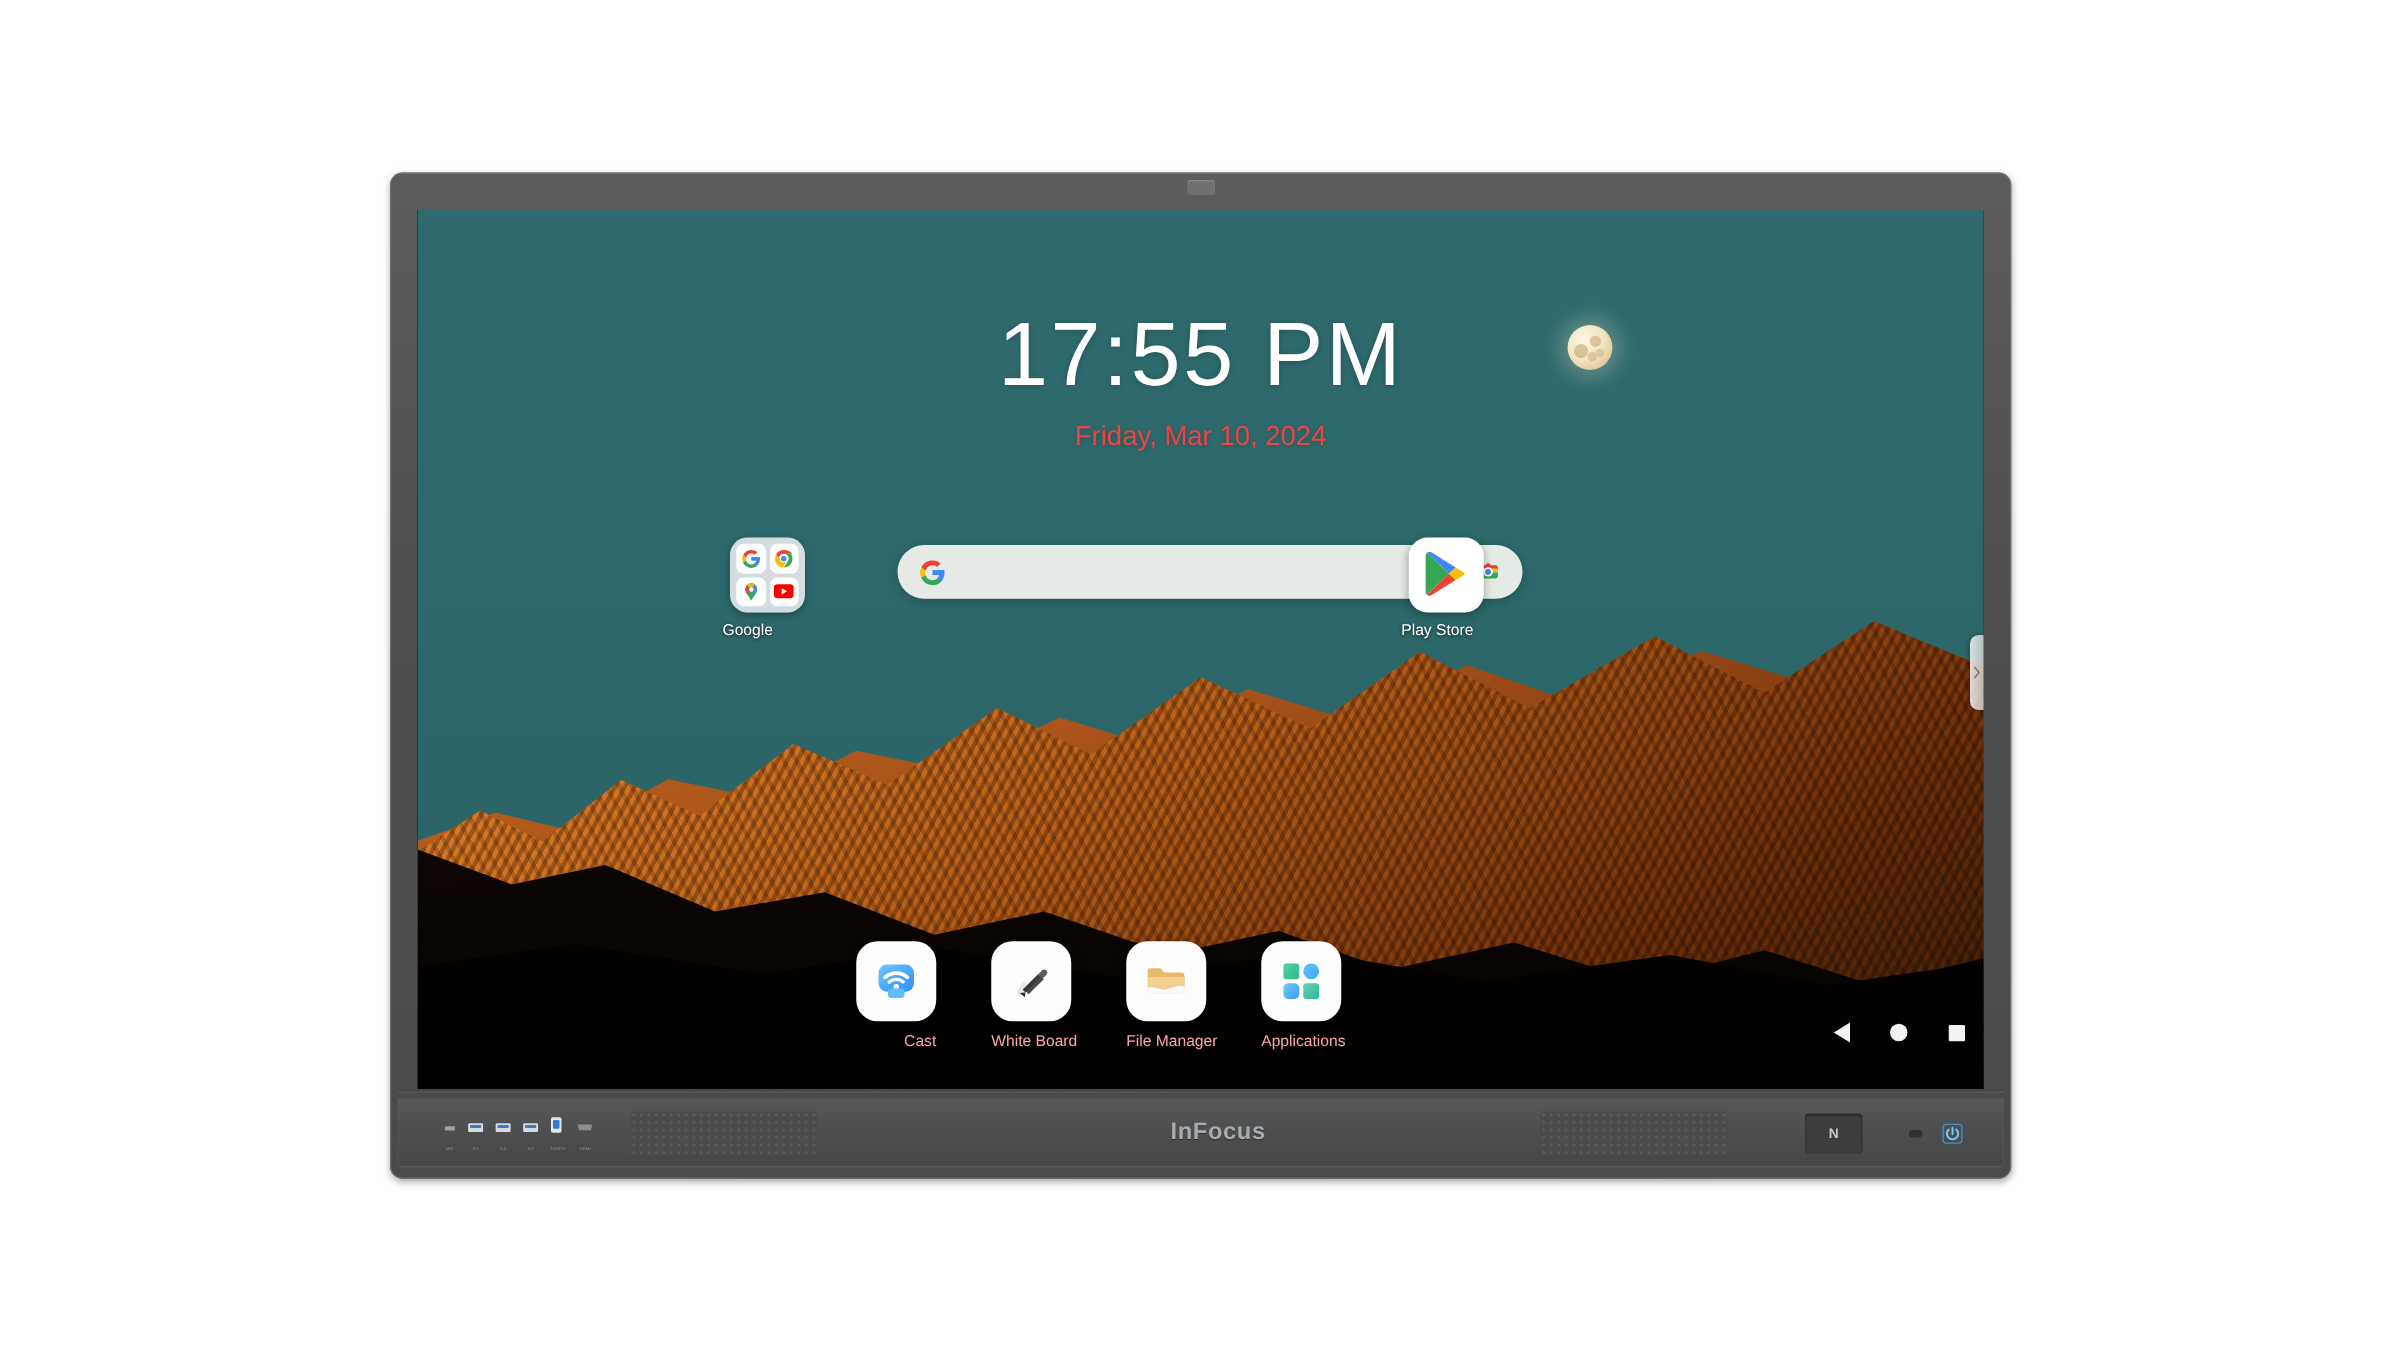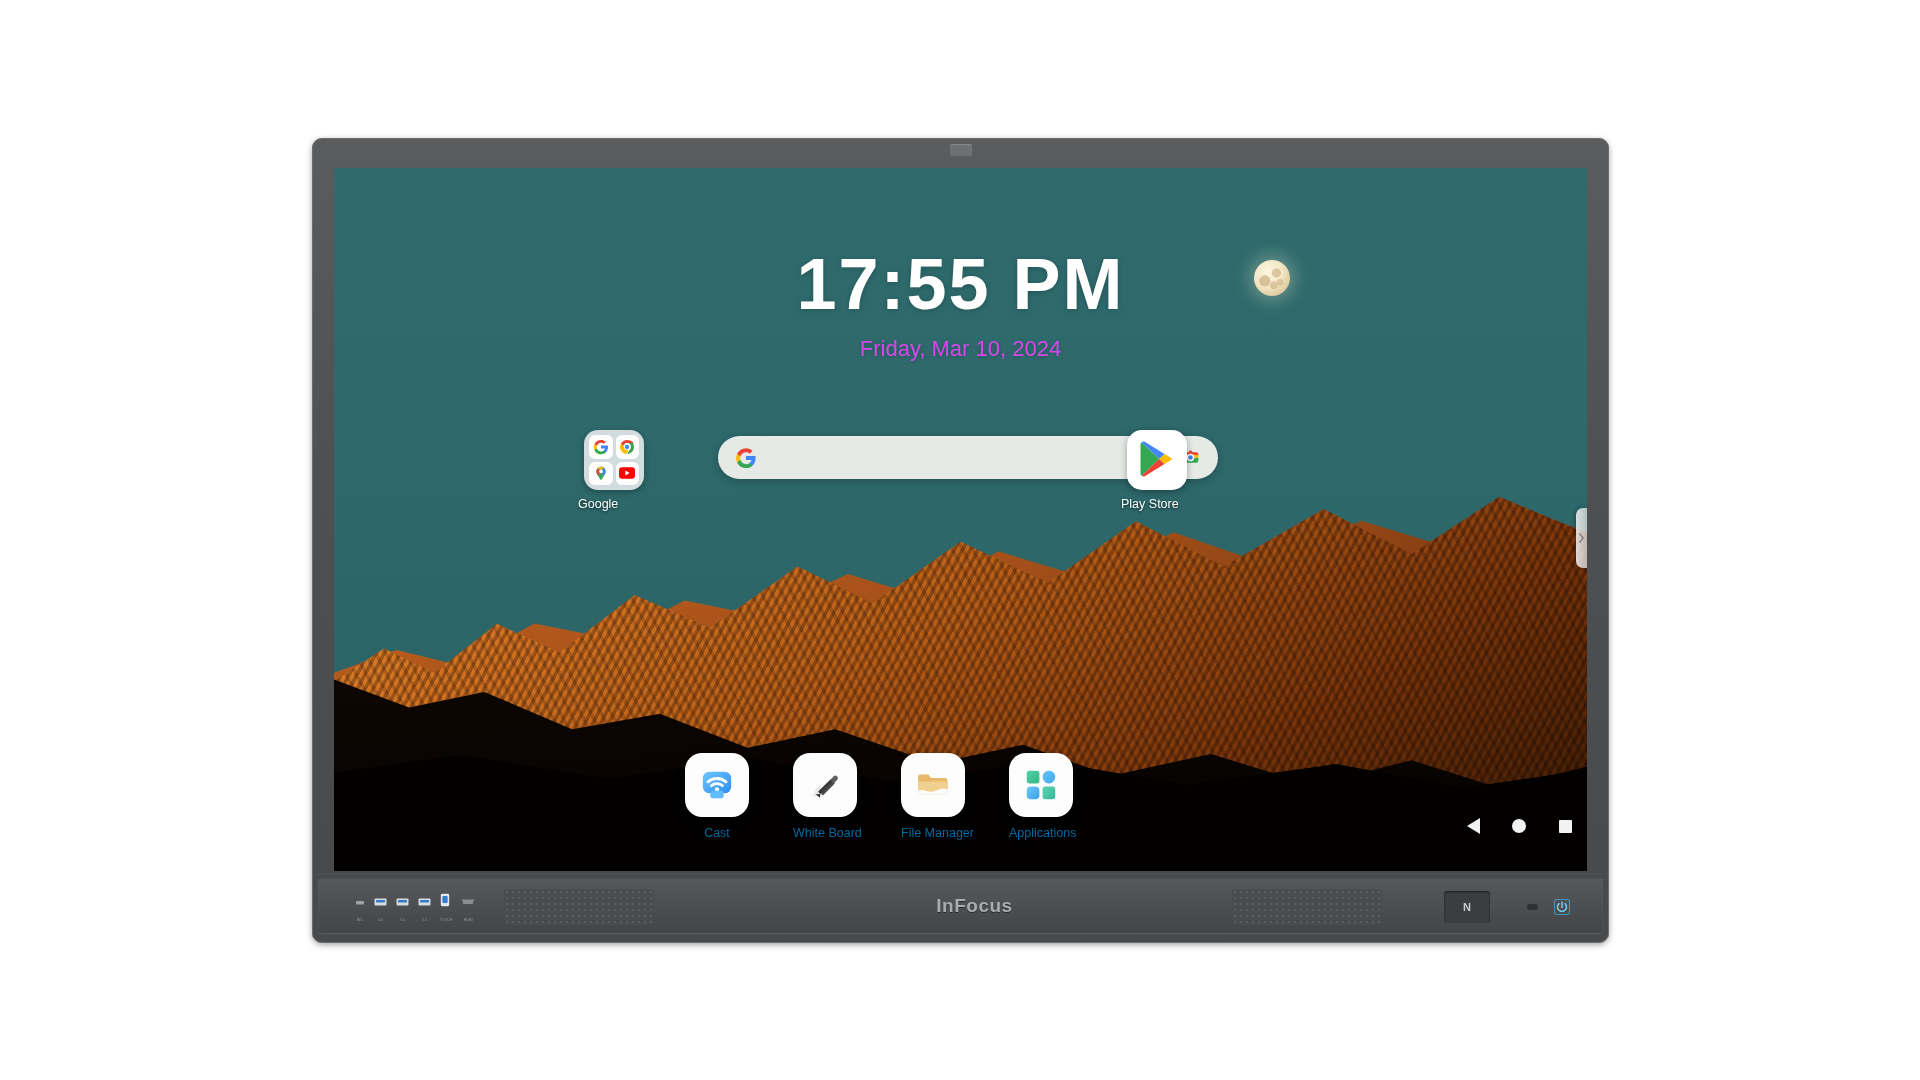--- a/index.html
+++ b/index.html
@@ -111,25 +111,25 @@
     background:
       radial-gradient(circle at 30% 58%, rgba(190,160,110,.55) 0 16%, transparent 18%),
       radial-gradient(circle at 62% 36%, rgba(190,160,110,.5) 0 13%, transparent 15%),
       radial-gradient(circle at 55% 70%, rgba(190,160,110,.45) 0 11%, transparent 13%),
       radial-gradient(circle at 72% 62%, rgba(190,160,110,.4) 0 9%, transparent 11%);
   }
 
   
   #clock-wrap{ position:absolute; left:0; right:0; top:80px; text-align:center; }
   #clock-time{
-    font-size:72px; font-weight:700; color:#ffffff; letter-spacing:2px; line-height:1;
+    font-size:72px; font-weight:400; color:#ffffff; letter-spacing:2px; line-height:1;
     text-shadow:0 1px 6px rgba(0,0,0,.22);
   }
   #clock-date{
-    margin-top:16px; font-size:22px; font-weight:400; color:#d946ef;
+    margin-top:16px; font-size:22px; font-weight:400; color:#ef4444;
     text-shadow:0 1px 4px rgba(0,0,0,.22);
   }
 
   
   .hs-icon{ position:absolute; width:72px; text-align:left; }
   .hs-label{
     margin-top:7px; font-size:12.5px; color:#ffffff; white-space:nowrap;
     text-shadow:0 1px 3px rgba(0,0,0,.7);
   }
 
@@ -166,22 +166,22 @@
   #mic-icon{ margin-right:16px; }
 
   
   #dock{ position:absolute; left:351px; top:585px; display:flex; gap:44px; }
   .dock-app{ width:64px; text-align:center; }
   .dock-tile{
     width:64px; height:64px; border-radius:17px; background:#fdfdfd;
     display:flex; align-items:center; justify-content:center;
     box-shadow:0 3px 9px rgba(0,0,0,.45);
   }
-  .dock-label{ margin-top:9px; font-size:12.5px; color:#0369a1; white-space:nowrap;
-    text-shadow:0 1px 3px rgba(0,0,0,.8); }
+  .dock-label{ margin-top:9px; font-size:12.5px; color:#fca5a5; white-space:nowrap;
+    text-shadow:0 1px 3px rgba(0,0,0,.8);text-align:right; }
 
   
   #navbar{
     position:absolute; right:14px; top:650px; display:flex; align-items:center; gap:30px;
   }
   .nav-btn{ width:16px; height:16px; display:flex; align-items:center; justify-content:center; }
   #nav-back{ width:0;height:0;border-top:8px solid transparent;border-bottom:8px solid transparent;
     border-right:13px solid #f2f2f2; }
   #nav-home{ width:14px;height:14px;border-radius:50%;background:#f2f2f2; }
   #nav-recent{ width:13px;height:13px;background:#f2f2f2;border-radius:1px; }

